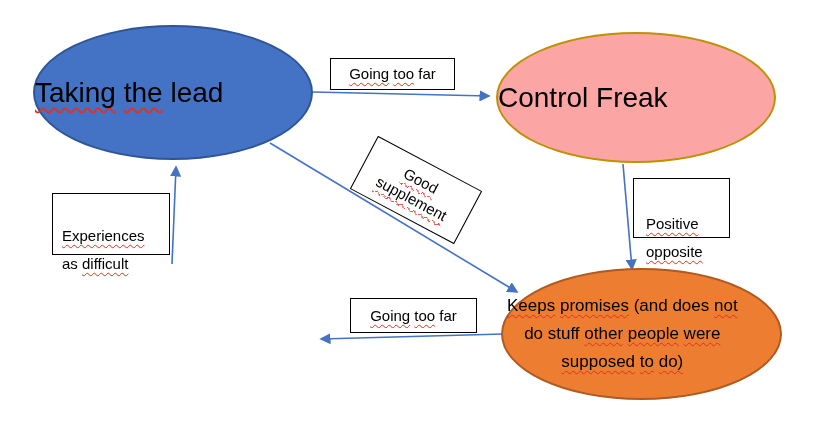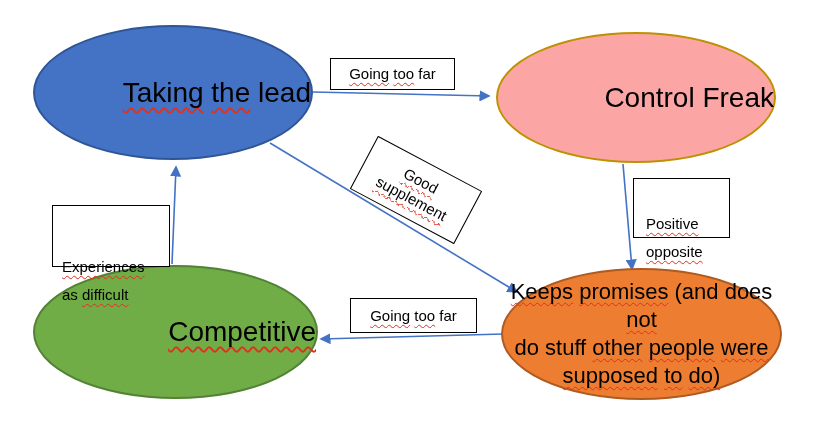--- a/index.html
+++ b/index.html
@@ -2,39 +2,39 @@
 <html><head>
 <meta charset="utf-8">
 <style>
   html,body{margin:0;padding:0;background:#fff;}
   .canvas{
     position:relative;width:828px;height:423px;background:#fff;overflow:hidden;
     font-family:"Liberation Sans","DejaVu Sans",sans-serif;color:#000;
   }
   svg.connectors{position:absolute;left:0;top:0;z-index:1;}
   .node{
-    position:absolute;z-index:2;display:flex;align-items:center;justify-content:flex-end;
+    position:absolute;z-index:2;display:flex;align-items:center;justify-content:flex-start;
     text-align:center;box-sizing:border-box;
   }
   .ellipse{border-radius:50%;}
   .n-blue  {left:33px; top:25px; width:280px;height:135px;background:#4472C4;border:2.5px solid #2F5597;}
   .n-yellow{left:496px;top:32px; width:280px;height:131px;background:#fca5a5;border:2.5px solid #BF9000;}
   .n-green {left:33px; top:265px;width:285px;height:134px;background:#70AD47;border:2.5px solid #538135;}
   .n-orange{left:501px;top:268px;width:281px;height:132px;background:#ED7D31;border:2.5px solid #AE5A21;}
   .big .txt{font-size:28px;line-height:32px;}
-  .n-orange .txt{font-size:22px;line-height:28px;padding:0 4px;}
+  .n-orange .txt{font-size:17px;line-height:28px;padding:0 4px;}
   .txt{white-space:pre-line;}
   .label-box{
     position:absolute;z-index:3;background:#fff;border:1.5px solid #000;
     box-sizing:border-box;font-size:15px;line-height:28px;white-space:pre-line;
   }
   .lb-center{display:flex;align-items:center;justify-content:center;text-align:right;}
   .lb-going-top   {left:330px;top:58px; width:125px;height:32px;}
   .lb-positive    {left:633px;top:178px;width:97px; height:60px;padding:3px 8px 0 12px;}
-  .lb-experiences {left:52px; top:193px;width:118px;height:62px;padding:19px 0 0 9px;margin-top:12px;}
+  .lb-experiences {left:52px; top:193px;width:118px;height:62px;padding:0 0 0 9px;}
   .lb-going-bottom{left:350px;top:298px;width:127px;height:35px;}
   .lb-supplement{
     left:357px;top:160px;width:118px;height:60px;transform:rotate(28deg);
     line-height:20px;text-align:center;
   }
   .sq{
     text-decoration-line:underline;text-decoration-style:wavy;
     text-decoration-color:#E0301E;text-decoration-thickness:1px;
     text-underline-offset:3px;text-decoration-skip-ink:none;
   }
@@ -60,23 +60,20 @@
   </svg>
 
   <div class="node ellipse n-blue big">
     <span class="txt"><span class="sq">Taking</span><span> </span><span class="sq">the</span><span> lead</span></span>
   </div>
 
   <div class="node ellipse n-yellow big">
     <span class="txt"><span>Control Freak</span></span>
   </div>
 
-  <div class="node ellipse n-green big">
-    <span class="txt"><span class="sq">Competitive</span></span>
-  </div>
 
   <div class="node ellipse n-orange">
     <span class="txt"><span class="sq">Keeps</span><span> </span><span class="sq">promises</span><span> (and does </span><span class="sq">not</span><span>
 </span><span>do stuff </span><span class="sq">other</span><span> </span><span class="sq">people</span><span> </span><span class="sq">were</span><span>
 </span><span class="sq">supposed</span><span> </span><span class="sq">to</span><span> </span><span class="sq">do)</span></span>
   </div>
 
   <div class="label-box lb-going-top lb-center">
     <span class="txt"><span class="sq">Going</span><span> </span><span class="sq">too</span><span> far</span></span>
   </div>

